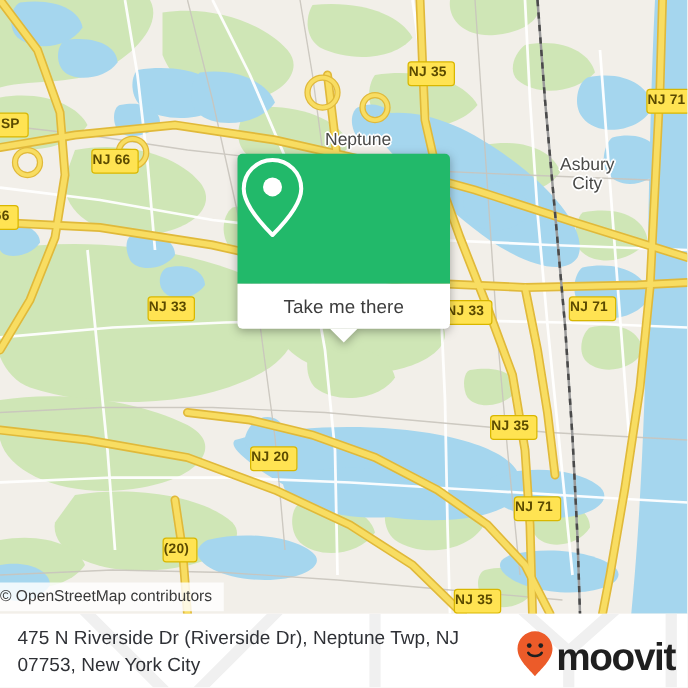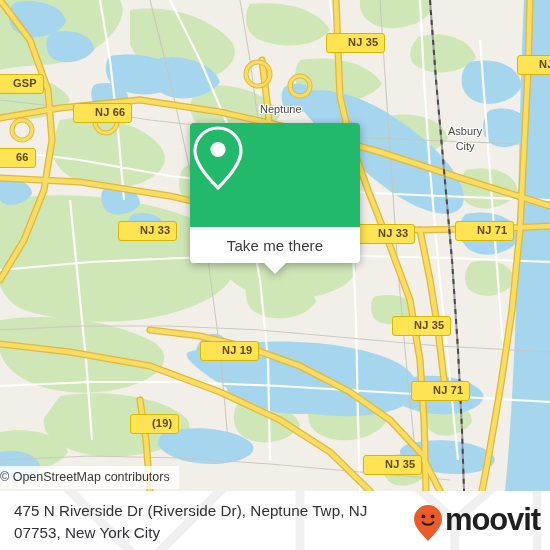--- a/index.html
+++ b/index.html
@@ -20,30 +20,31 @@
   
   .shield{
     position:absolute;
     background:#ffe352;
     border:1.6px solid #d9b700;
     border-radius:3px;
     color:#5b4a00;
     font-size:11px;
     font-weight:bold;
     line-height:1;
-    padding:3px 6px 4px 21px;
+    padding:3px 6px 4px 0;
     white-space:nowrap;
     letter-spacing:.2px;
     box-sizing:border-box;
+    margin-top:16px;
   }
   
   .place{
     position:absolute;
     color:#4a4a48;
-    font-size:11px;
+    font-size:14px;
     white-space:nowrap;
     text-shadow:
       -1.4px 0 #fff, 1.4px 0 #fff, 0 -1.4px #fff, 0 1.4px #fff,
       -1px -1px #fff, 1px -1px #fff, -1px 1px #fff, 1px 1px #fff;
   }
   .place.two{line-height:15px;text-align:center;}
 
   
   .osm-attr{
     position:absolute;left:0;top:466px;
@@ -87,21 +88,21 @@
     background:#ffffff;overflow:hidden;
   }
   .caption .wm{position:absolute;left:0;top:0;opacity:1;}
   .caption-text{
     position:absolute;left:14px;top:9px;width:380px;
     color:#2f3136;font-size:15.2px;line-height:22px;
     letter-spacing:.05px;
   }
   .brand{
     position:absolute;right:10px;top:13px;
-    display:flex;gap:2px;
+    display:flex;align-items:center;gap:2px;
   }
   .brand .wordmark{
     color:#1f1f1f;font-size:31px;font-weight:bold;
     letter-spacing:-1.1px;line-height:31px;
   }
 </style>
 </head>
 <body>
 
 <div id="app">
@@ -247,23 +248,23 @@
 
     <div class="shield" style="left:326px;top:33px;">NJ 35</div>
     <div class="shield" style="left:517px;top:55px;">NJ 71</div>
     <div class="shield" style="left:73px;top:103px;">NJ 66</div>
     <div class="shield" style="left:-9px;top:74px;">GSP</div>
     <div class="shield" style="left:-6px;top:148px;">66</div>
     <div class="shield" style="left:118px;top:221px;">NJ 33</div>
     <div class="shield" style="left:356px;top:224px;">NJ 33</div>
     <div class="shield" style="left:455px;top:221px;">NJ 71</div>
     <div class="shield" style="left:392px;top:316px;">NJ 35</div>
-    <div class="shield" style="left:200px;top:341px;">NJ 19</div>
+    <div class="shield" style="left:200px;top:341px;">NJ 20</div>
     <div class="shield" style="left:411px;top:381px;">NJ 71</div>
-    <div class="shield" style="left:130px;top:414px;">(19)</div>
+    <div class="shield" style="left:130px;top:414px;">(20)</div>
     <div class="shield" style="left:363px;top:455px;">NJ 35</div>
 
     <div class="osm-attr">© OpenStreetMap contributors</div>
 
     <div class="card">
       <div class="card-top">
         <span>
           <svg width="56" height="70" viewBox="0 0 56 70" aria-hidden="true">
             <path d="M28 5 C15.3 5 5 15.3 5 28 C5 41.5 20 57 28 65 C36 57 51 41.5 51 28 C51 15.3 40.7 5 28 5 Z" fill="none" stroke="#ffffff" stroke-width="3.2" stroke-linejoin="round"></path>
             <circle cx="28" cy="26.5" r="7.6" fill="#ffffff"></circle>

